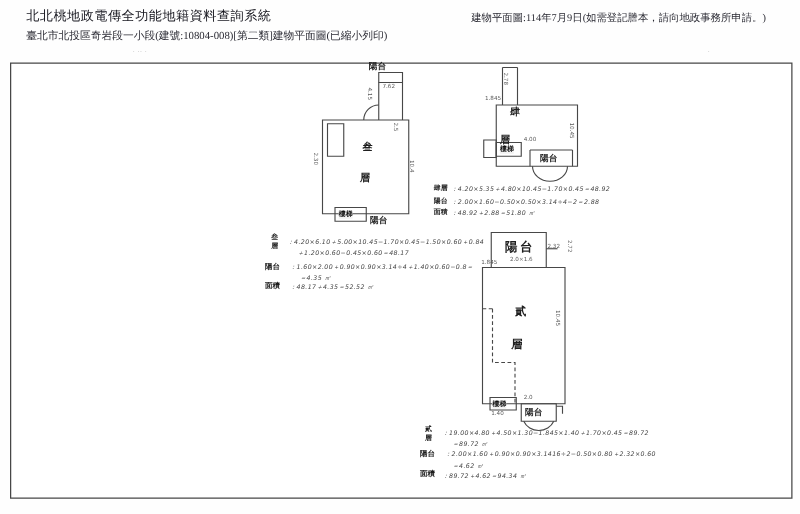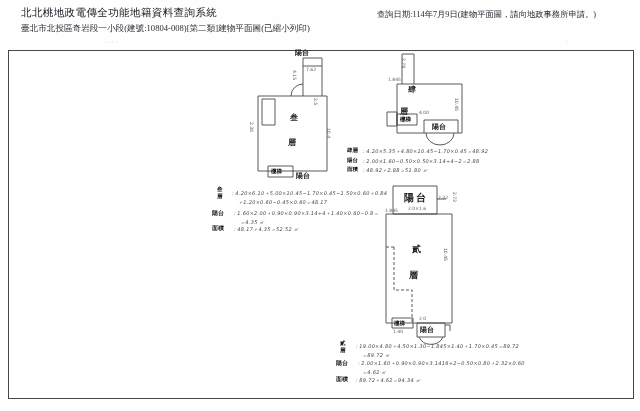--- a/index.html
+++ b/index.html
@@ -28,21 +28,21 @@
   .dim{font-family:"DejaVu Sans",sans-serif;font-size:4.5px;color:#5a5a5a;letter-spacing:0;}
   .dim.v{transform:rotate(90deg);transform-origin:0 0;}
   .speck{color:#c4c4c4;font-size:6px;font-family:"DejaVu Sans",sans-serif;}
 </style>
 </head>
 <body>
 
 <div class="screen">
 
   <div class="abs sys-title">北北桃地政電傳全功能地籍資料查詢系統</div>
-  <div class="abs q-date">查詢日期:114年7月9日(建物平面圖，請向地政事務所申請。)</div>
+  <div class="abs q-date">建物平面圖:114年7月9日(如需登記謄本，請向地政事務所申請。)</div>
   <div class="abs subtitle">臺北市北投區奇岩段一小段(建號:10804-008)[第二類]建物平面圖(已縮小列印)</div>
 
   <span class="abs speck" style="left:106px;top:38px;">· ·· ·</span>
   <span class="abs speck" style="left:566px;top:38px;">·</span>
   <span class="abs speck" style="left:331px;top:162px;">‹‹</span>
   <span class="abs speck" style="left:619px;top:336px;color:#9a9a9a;">·</span>
 
   <div class="frame"></div>
 
   <svg class="plan" viewBox="0 0 640 411">

